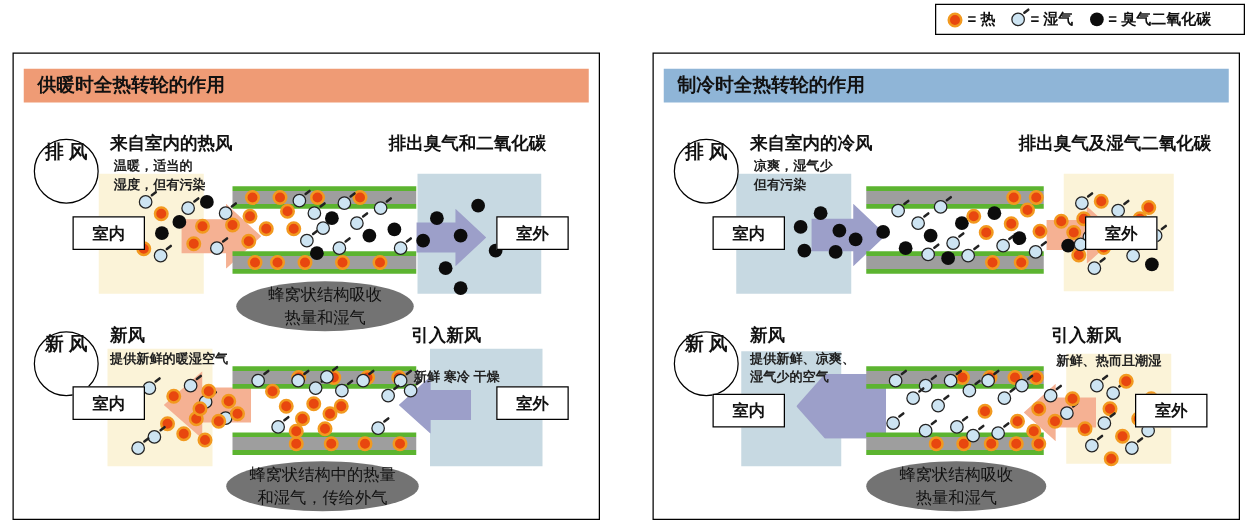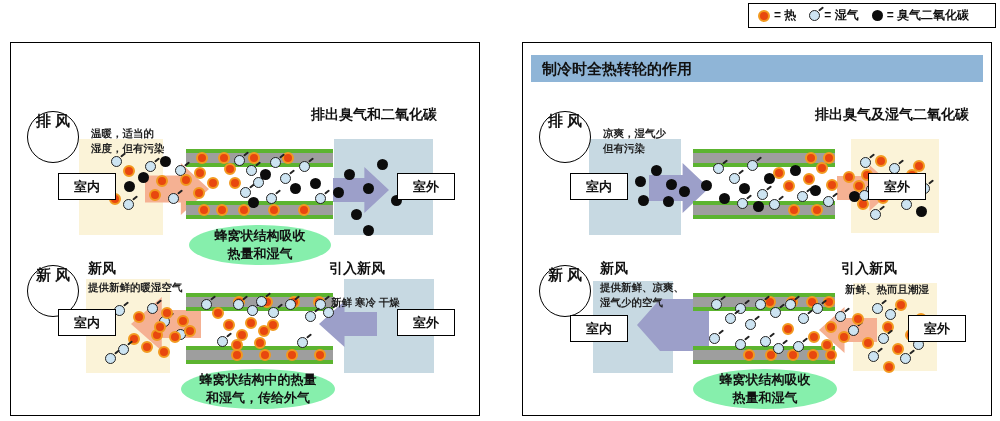--- a/index.html
+++ b/index.html
@@ -39,23 +39,23 @@
   .dot.o{width:11px;height:11px;background:#0c0c0c;}
   
   .flow-badge{position:absolute;width:50px;height:50px;border:1.9px solid #000;border-radius:50%;
      background:#fff;display:flex;align-items:flex-start;justify-content:center;
      font-size:15px;font-weight:bold;z-index:5;}
   .room-box{position:absolute;width:56px;height:25px;border:1.5px solid #000;background:#fff;
      display:flex;align-items:center;justify-content:center;font-size:13px;font-weight:bold;z-index:5;}
   .row-title{position:absolute;font-size:14px;font-weight:bold;z-index:5;white-space:nowrap;}
   .row-sub{position:absolute;font-size:10.5px;font-weight:bold;color:#222;z-index:5;
      white-space:pre-line;line-height:1.4;}
-  .note{position:absolute;background:#86efac;border-radius:50%;z-index:2;
+  .note{position:absolute;background:#737373;border-radius:50%;z-index:2;
      display:flex;align-items:center;justify-content:center;text-align:center;
-     font-size:13px;font-weight:bold;white-space:pre-line;line-height:1.35;}
+     font-size:13px;font-weight:normal;white-space:pre-line;line-height:1.35;}
 </style>
 </head>
 <body>
 
 <div class="stage">
 
   <div class="legend">
     <div class="legend-item">
       <i class="dot h"></i>
       <span>= 热</span>
@@ -64,20 +64,21 @@
       <i class="dot m"></i>
       <span>= 湿气</span>
     </div>
     <div class="legend-item">
       <i class="dot o"></i>
       <span>= 臭气二氧化碳</span>
     </div>
   </div>
 
   <section class="panel left">
+    <div class="panel-header heating">供暖时全热转轮的作用</div>
 
     <div class="zone warm" style="left:68px;top:96px;width:84px;height:96px"></div>
     <div class="zone cool" style="left:323px;top:96px;width:99px;height:96px"></div>
     <div class="arr right salmon" style="left:134px;top:120px;width:64px;height:52px"></div>
     <div class="arr right purple" style="left:322px;top:124px;width:56px;height:46px"></div>
     <div class="wheel-bar" style="left:175px;top:106px;width:147px">
         <i class="dot h" style="left: 10px; top: 3px;"></i>
         <i class="dot h" style="left: 32px; top: 3px;"></i>
         <i class="dot h" style="left: 62px; top: 3px;"></i>
         <i class="dot h" style="left: 96px; top: 3px;"></i>
@@ -127,20 +128,21 @@
         <i class="dot o" style="left: 322px; top: 144px;"></i>
         <i class="dot o" style="left: 352px; top: 140px;"></i>
         <i class="dot o" style="left: 340px; top: 166px;"></i>
         <i class="dot o" style="left: 366px; top: 116px;"></i>
         <i class="dot o" style="left: 380px; top: 152px;"></i>
         <i class="dot o" style="left: 352px; top: 182px;"></i>
       </div>
     <div class="flow-badge" style="left:16px;top:68px">
         <span>排 风</span>
       </div>
+    <div class="row-title" style="left:77px;top:63px">来自室内的热风</div>
     <div class="row-sub" style="left:80px;top:83px">温暖，适当的
 湿度，但有污染</div>
     <div class="row-title" style="left:300px;top:63px">排出臭气和二氧化碳</div>
     <div class="room-box" style="left:47px;top:130px">
         <span>室内</span>
       </div>
     <div class="room-box" style="left:386px;top:130px">
         <span>室外</span>
       </div>
 
@@ -273,20 +275,21 @@
         <i class="dot h" style="left: 383px; top: 126px;"></i>
         <i class="dot m" style="left: 378px; top: 156px;"></i>
         <i class="dot o" style="left: 393px; top: 163px;"></i>
         <i class="dot m" style="left: 347px; top: 166px;"></i>
         <i class="dot h" style="left: 390px; top: 117px;"></i>
         <i class="dot m" style="left: 396px; top: 140px;"></i>
       </div>
     <div class="flow-badge" style="left:16px;top:68px">
         <span>排 风</span>
       </div>
+    <div class="row-title" style="left:77px;top:63px">来自室内的冷风</div>
     <div class="row-sub" style="left:80px;top:83px">凉爽，湿气少
 但有污染</div>
     <div class="row-title" style="left:292px;top:63px">排出臭气及湿气二氧化碳</div>
     <div class="room-box" style="left:47px;top:130px">
         <span>室内</span>
       </div>
     <div class="room-box" style="left:345px;top:130px">
         <span>室外</span>
       </div>
 

